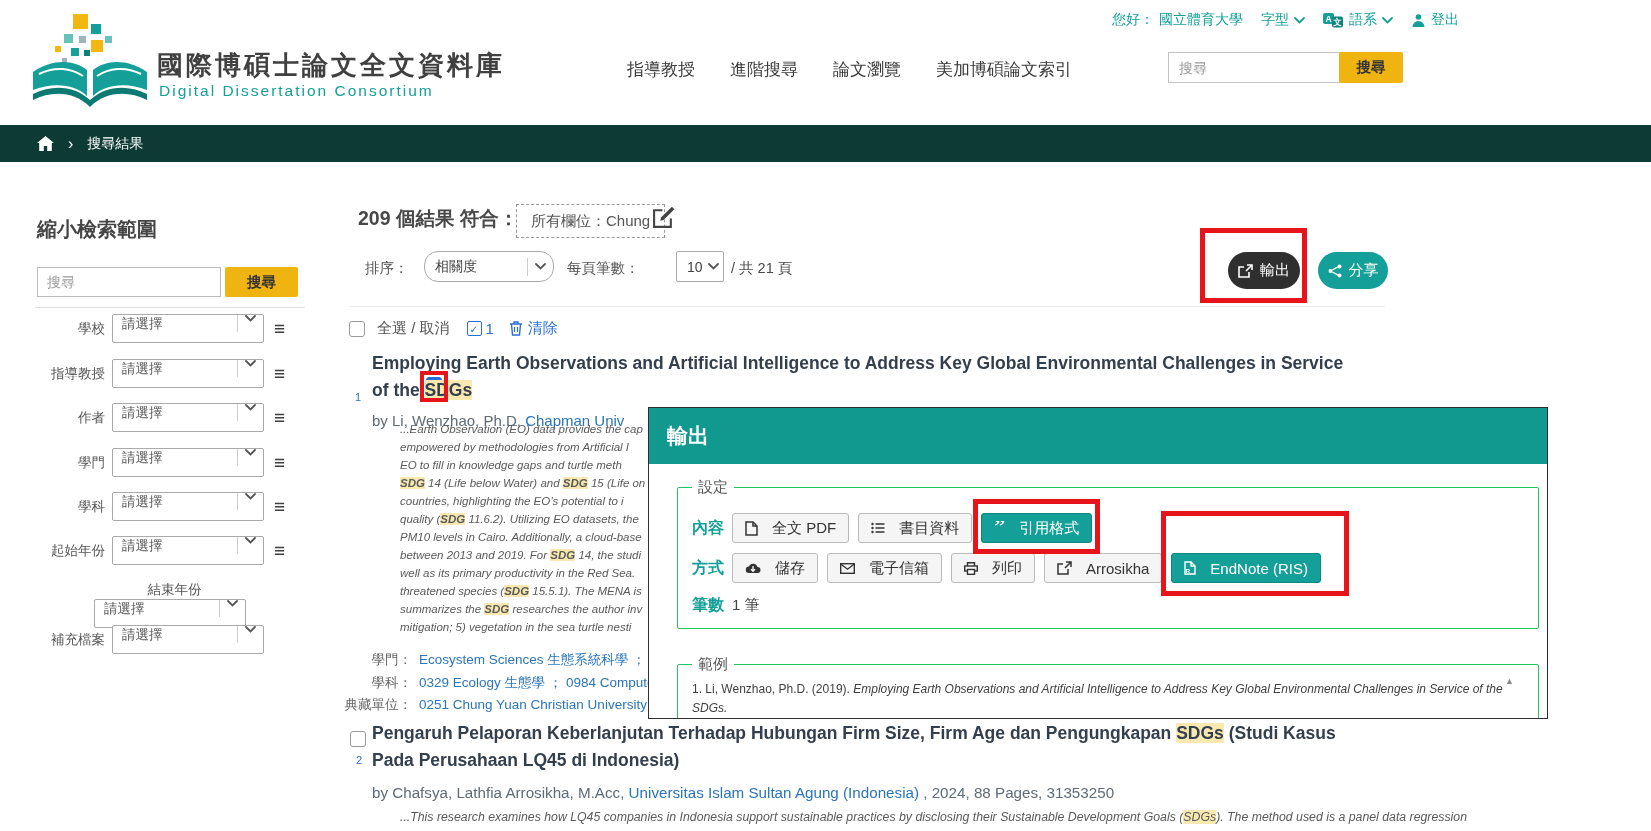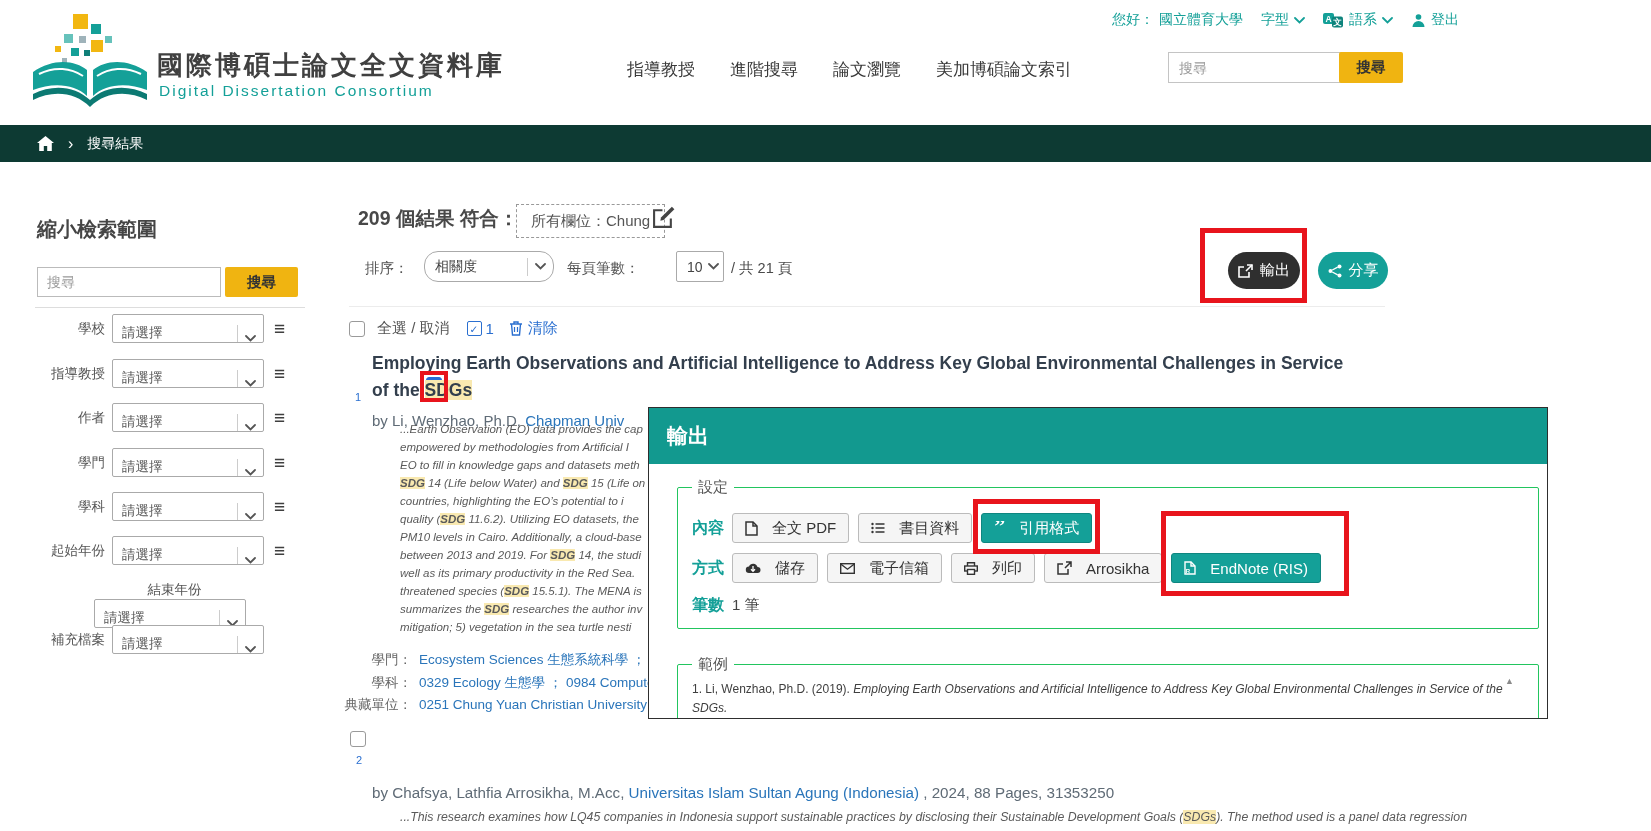--- a/index.html
+++ b/index.html
@@ -25,21 +25,21 @@
             display:flex;align-items:center;color:#fff;}
   .crumbbar .inner{margin-left:37px;display:flex;align-items:center;gap:14px;font-size:14px;}
   
   .sb-title{position:absolute;left:37px;top:216px;font-size:20px;font-weight:bold;color:#454545;}
   .ssearch{position:absolute;left:37px;top:267px;width:164px;height:28px;border:1px solid #bbb;
            padding:0 9px;font-size:14px;color:#444;outline:none;font-family:inherit;}
   .sb-div{position:absolute;left:35px;top:307px;width:270px;height:1px;background:#ddd;}
   .frow{position:absolute;left:35px;width:270px;height:29px;display:flex;align-items:center;}
   .frow .flabel{width:70px;text-align:right;font-size:13.5px;color:#555;margin-right:7px;flex:none;}
   .fselect{width:152px;height:29px;border:1px solid #aaa;border-radius:2px;background:#fff;
-           display:flex;align-items:flex-end;font-size:13.5px;color:#555;cursor:pointer;flex:none;box-sizing:border-box;}
+           display:flex;align-items:flex-start;font-size:13.5px;color:#555;cursor:pointer;flex:none;box-sizing:border-box;}
   .fselect .val{flex:1;padding-left:9px;}
   .fselect .sep{width:1px;height:17px;background:#ccc;}
   .fselect .chev{margin:0 7px;color:#555;flex:none;}
   .burger{margin-left:10px;font-size:19px;color:#3f3f3f;cursor:pointer;line-height:1;}
   
   .summary{position:absolute;left:358px;top:205px;font-size:19.5px;font-weight:bold;color:#484848;}
   .chip{position:absolute;left:516px;top:204px;height:32px;line-height:32px;border:1px dashed #999;
         padding:0 14px;font-size:15px;color:#555;}
   .pencil{position:absolute;left:652px;top:206px;cursor:pointer;}
   .slabel{font-size:14.5px;color:#555;}
@@ -381,21 +381,21 @@
     <span class="ring" style="border-width:4px;top:-6px;right:-6px;bottom:-9px;left:-6px;"></span>
   </span>
   <div class="rnum" style="left:355px;top:391px;">1</div>
   <div class="rtitle" style="left:372px;top:350px;width:988px;">Employing Earth Observations and Artificial Intelligence to Address Key Global Environmental Challenges in Service of the <mark>SDGs</mark></div>
   <div class="byline" style="left:372px;top:412px;">
     <span>by Li, Wenzhao, Ph.D, </span><span class="blue-link">Chapman Univ</span>
   </div>
   <div class="abstract">
     <div>...Earth Observation (EO) data provides the cap</div>
     <div>empowered by methodologies from Artificial I</div>
-    <div>EO to fill in knowledge gaps and datasets meth</div>
+    <div>EO to fill in knowledge gaps and turtle meth</div>
     <div><mark>SDG</mark> 14 (Life below Water) and <mark>SDG</mark> 15 (Life on</div>
     <div>countries, highlighting the EO’s potential to i</div>
     <div>quality (<mark>SDG</mark> 11.6.2). Utilizing EO datasets, the</div>
     <div>PM10 levels in Cairo. Additionally, a cloud-base</div>
     <div>between 2013 and 2019. For <mark>SDG</mark> 14, the studi</div>
     <div>well as its primary productivity in the Red Sea.</div>
     <div>threatened species (<mark>SDG</mark> 15.5.1). The MENA is</div>
     <div>summarizes the <mark>SDG</mark> researches the author inv</div>
     <div>mitigation; 5) vegetation in the sea turtle nesti</div>
   </div>
@@ -410,20 +410,21 @@
       </div>
     <div class="mrow">
         <span class="mlabel">典藏單位：</span>
         <span class="mval">0251 Chung Yuan Christian University</span>
       </div>
   </div>
 
   
   <span class="cb abs" style="left:350px;top:731px;"></span>
   <div class="rnum" style="left:356px;top:754px;">2</div>
+  <div class="rtitle" style="left:372px;top:720px;width:968px;">Pengaruh Pelaporan Keberlanjutan Terhadap Hubungan Firm Size, Firm Age dan Pengungkapan <mark>SDGs</mark> (Studi Kasus Pada Perusahaan LQ45 di Indonesia)</div>
   <div class="byline" style="left:372px;top:784px;font-size:15.2px;">
     <span>by Chafsya, Lathfia Arrosikha, M.Acc, </span><span class="blue-link">Universitas Islam Sultan Agung (Indonesia)</span><span> , 2024, 88 Pages, 31353250</span>
   </div>
   <div class="snippet">...This research examines how LQ45 companies in Indonesia support sustainable practices by disclosing their Sustainable Development Goals (<mark>SDGs</mark>). The method used is a panel data regression</div>
 
   
   <div class="modal">
     <div class="modal-head">輸出</div>
     <div class="modal-body">
       <fieldset class="settings">

